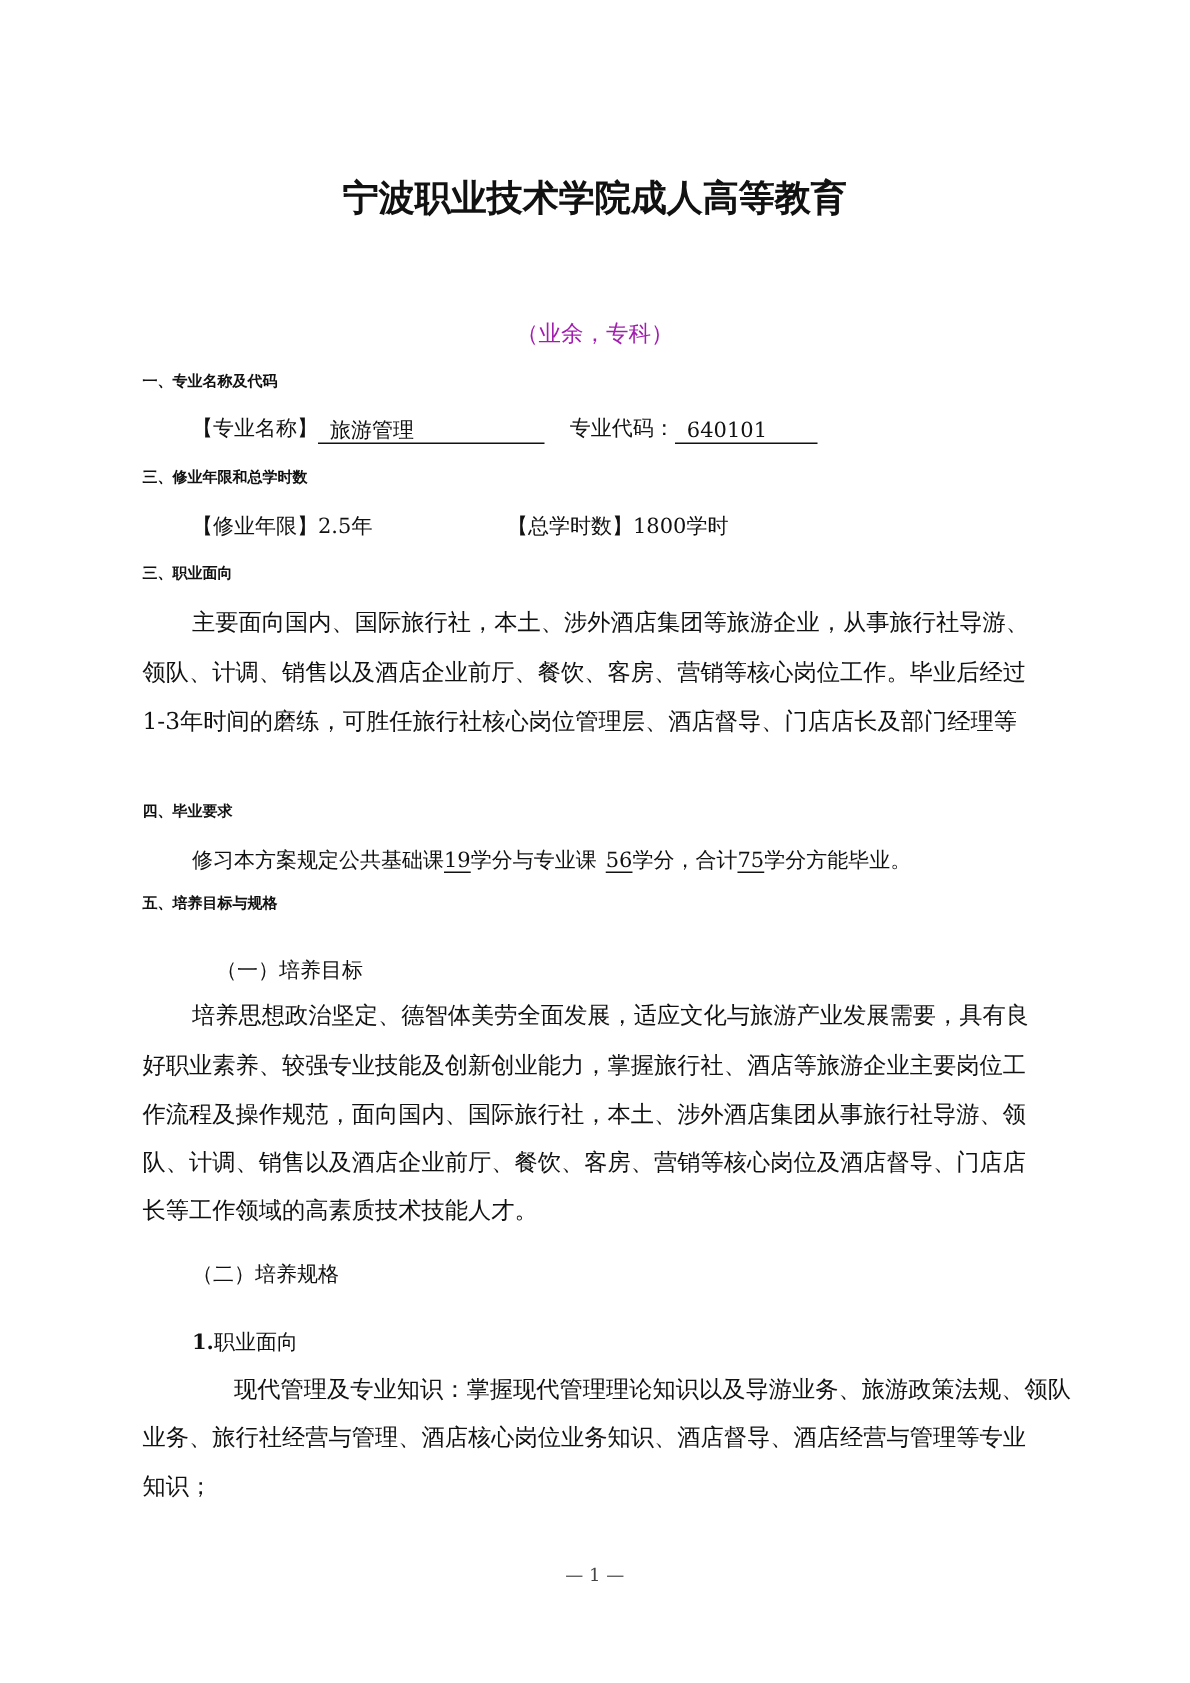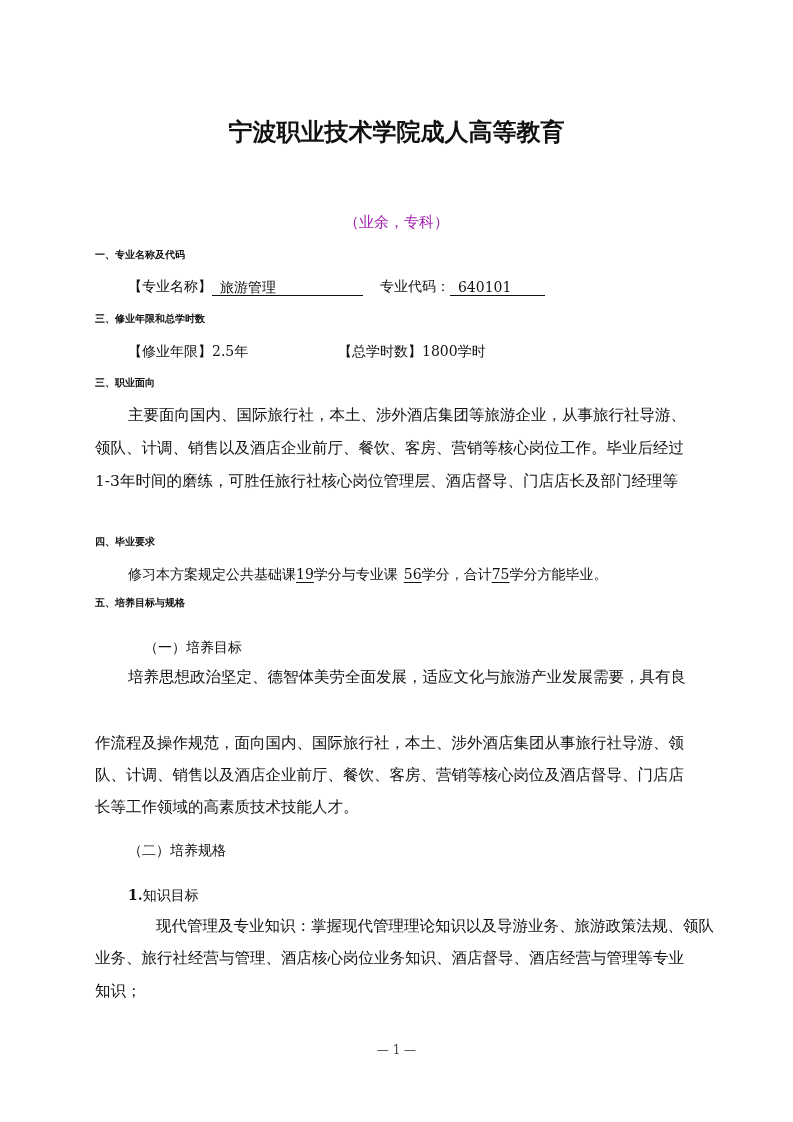--- a/index.html
+++ b/index.html
@@ -46,26 +46,27 @@
   <div class="para" style="top:471px;">1-3年时间的磨练，可胜任旅行社核心岗位管理层、酒店督导、门店店长及部门经理等</div>
 
   <div class="h" style="top:532px;">四、毕业要求</div>
   <div class="line" style="left:128px; top:564px;">
     <span>修习本方案规定公共基础课</span><span class="u">19</span><span>学分与专业课</span><span class="u" style="padding-left:6px;">56</span><span>学分，合计</span><span class="u">75</span><span>学分方能毕业。</span>
   </div>
 
   <div class="h" style="top:593px;">五、培养目标与规格</div>
   <div class="line" style="left:144px; top:637px;">（一）培养目标</div>
   <div class="para" style="top:667px; left:128px;">培养思想政治坚定、德智体美劳全面发展，适应文化与旅游产业发展需要，具有良</div>
+  <div class="para" style="top:700px;">好职业素养、较强专业技能及创新创业能力，掌握旅行社、酒店等旅游企业主要岗位工</div>
   <div class="para" style="top:733px;">作流程及操作规范，面向国内、国际旅行社，本土、涉外酒店集团从事旅行社导游、领</div>
   <div class="para" style="top:765px;">队、计调、销售以及酒店企业前厅、餐饮、客房、营销等核心岗位及酒店督导、门店店</div>
   <div class="para" style="top:797px;">长等工作领域的高素质技术技能人才。</div>
 
   <div class="line" style="left:128px; top:840px;">（二）培养规格</div>
   <div class="line" style="left:128px; top:885px;">
-    <span style="font-weight:bold;">1.</span><span>知识目标</span>
+    <span style="font-weight:bold;">1.</span><span>职业面向</span>
   </div>
   <div class="para" style="top:916px; left:128px;margin-left:28px;">现代管理及专业知识：掌握现代管理理论知识以及导游业务、旅游政策法规、领队</div>
   <div class="para" style="top:981px;">知识；</div>
   <div class="para" style="top:948px;">业务、旅行社经营与管理、酒店核心岗位业务知识、酒店督导、酒店经营与管理等专业</div>
 
   <div class="footer">— 1 —</div>
 </div>
 
 </body></html>

